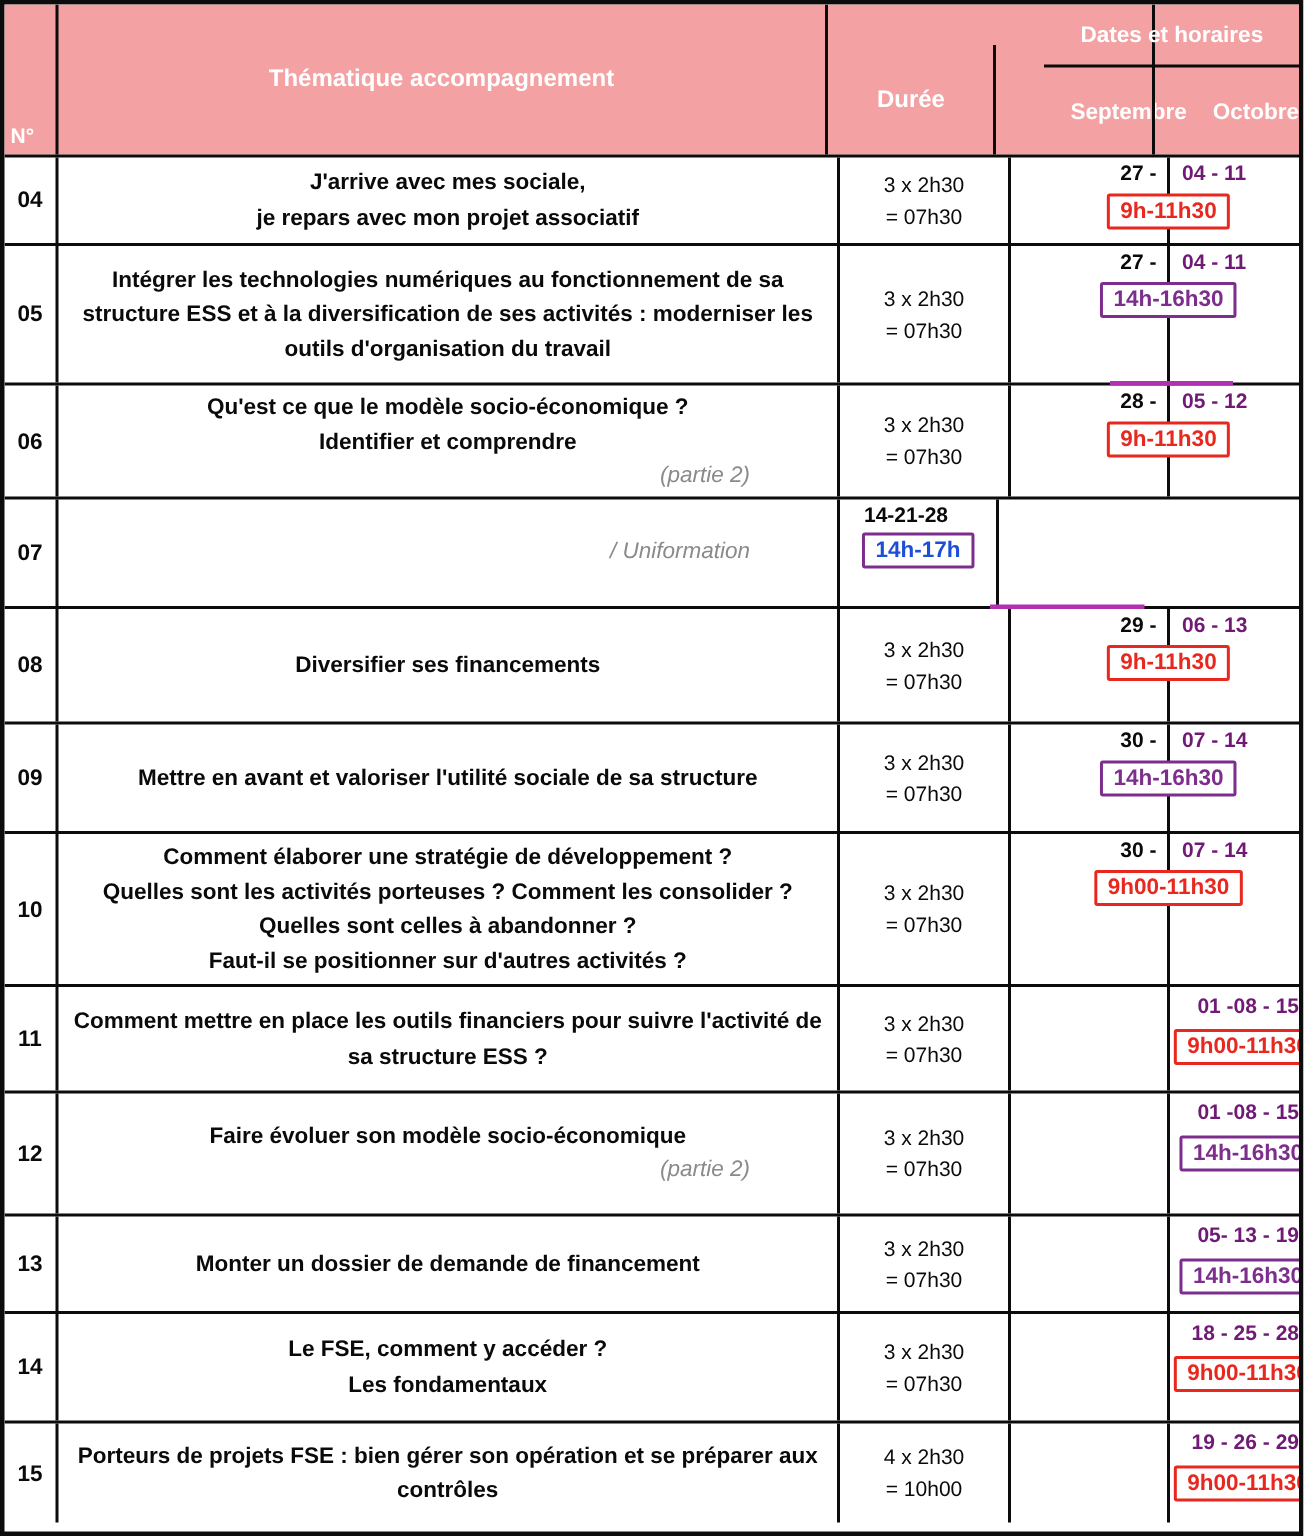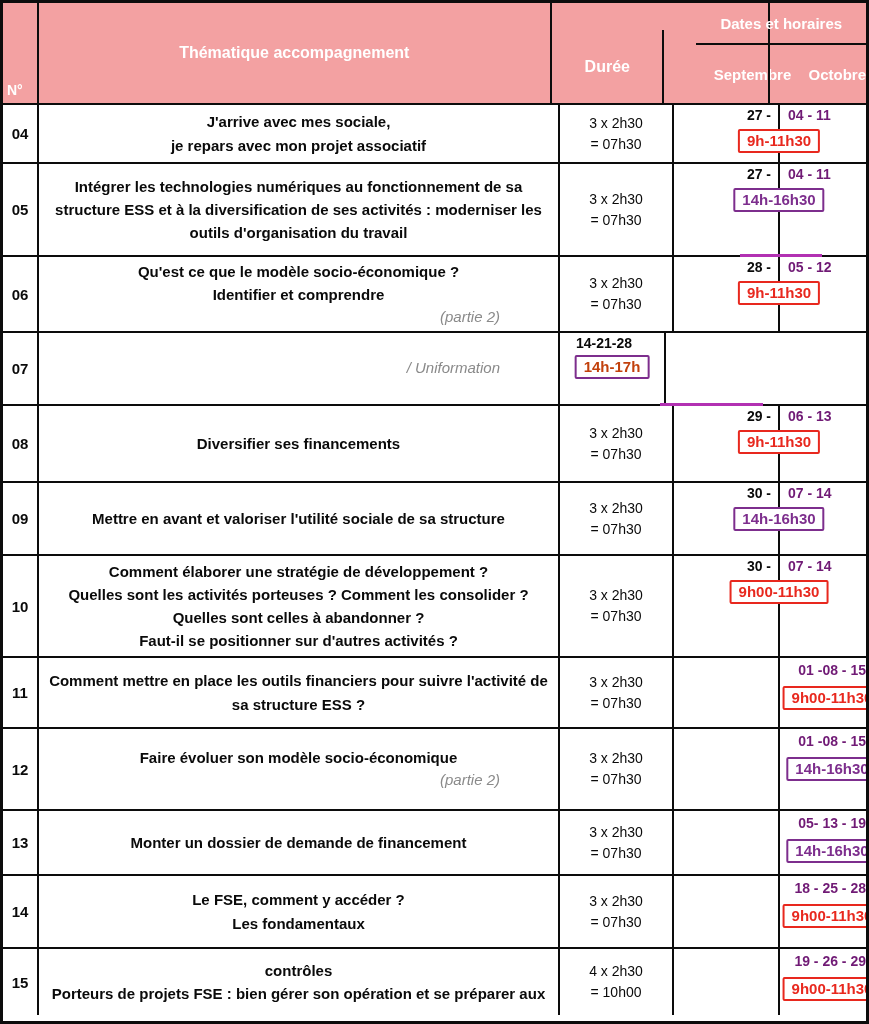--- a/index.html
+++ b/index.html
@@ -132,21 +132,21 @@
         </div>
       </div>
       <div class="row" style="height: 73px;">
         <div class="c-num">07</div>
         <div class="c-theme">
           <div class="t-note">/ Uniformation</div>
         </div>
         <div class="c-dates">
           <div class="d-vline"></div>
           <div class="d-sept center">14-21-28</div>
-          <div class="badge sept" style="color: #c2410c; border-color: rgb(125, 46, 141);">14h-17h</div>
+          <div class="badge sept" style="color: #1d4ed8; border-color: rgb(125, 46, 141);">14h-17h</div>
         </div>
       </div>
       <div class="row" style="height: 77px;">
         <div class="c-num">08</div>
         <div class="c-theme">
           <div class="t-line">Diversifier ses financements</div>
         </div>
         <div class="c-dur">
           <div>3 x 2h30</div>
           <div>= 07h30</div>
@@ -252,22 +252,22 @@
         </div>
         <div class="c-dates">
           <div class="d-vline"></div>
           <div class="d-oct center" style="top: 4px;">18 - 25 - 28</div>
           <div class="badge oct" style="color: rgb(232, 40, 30); border-color: rgb(232, 40, 30);">9h00-11h30</div>
         </div>
       </div>
       <div class="row" style="height: 68px;">
         <div class="c-num">15</div>
         <div class="c-theme">
+          <div class="t-line">Porteurs de projets FSE : bien gérer son opération et se préparer aux</div>
           <div class="t-line">contrôles</div>
-          <div class="t-line">Porteurs de projets FSE : bien gérer son opération et se préparer aux</div>
         </div>
         <div class="c-dur">
           <div>4 x 2h30</div>
           <div>= 10h00</div>
         </div>
         <div class="c-dates">
           <div class="d-vline"></div>
           <div class="d-oct center" style="top: 4px;">19 - 26 - 29</div>
           <div class="badge oct" style="color: rgb(232, 40, 30); border-color: rgb(232, 40, 30);">9h00-11h30</div>
         </div>

